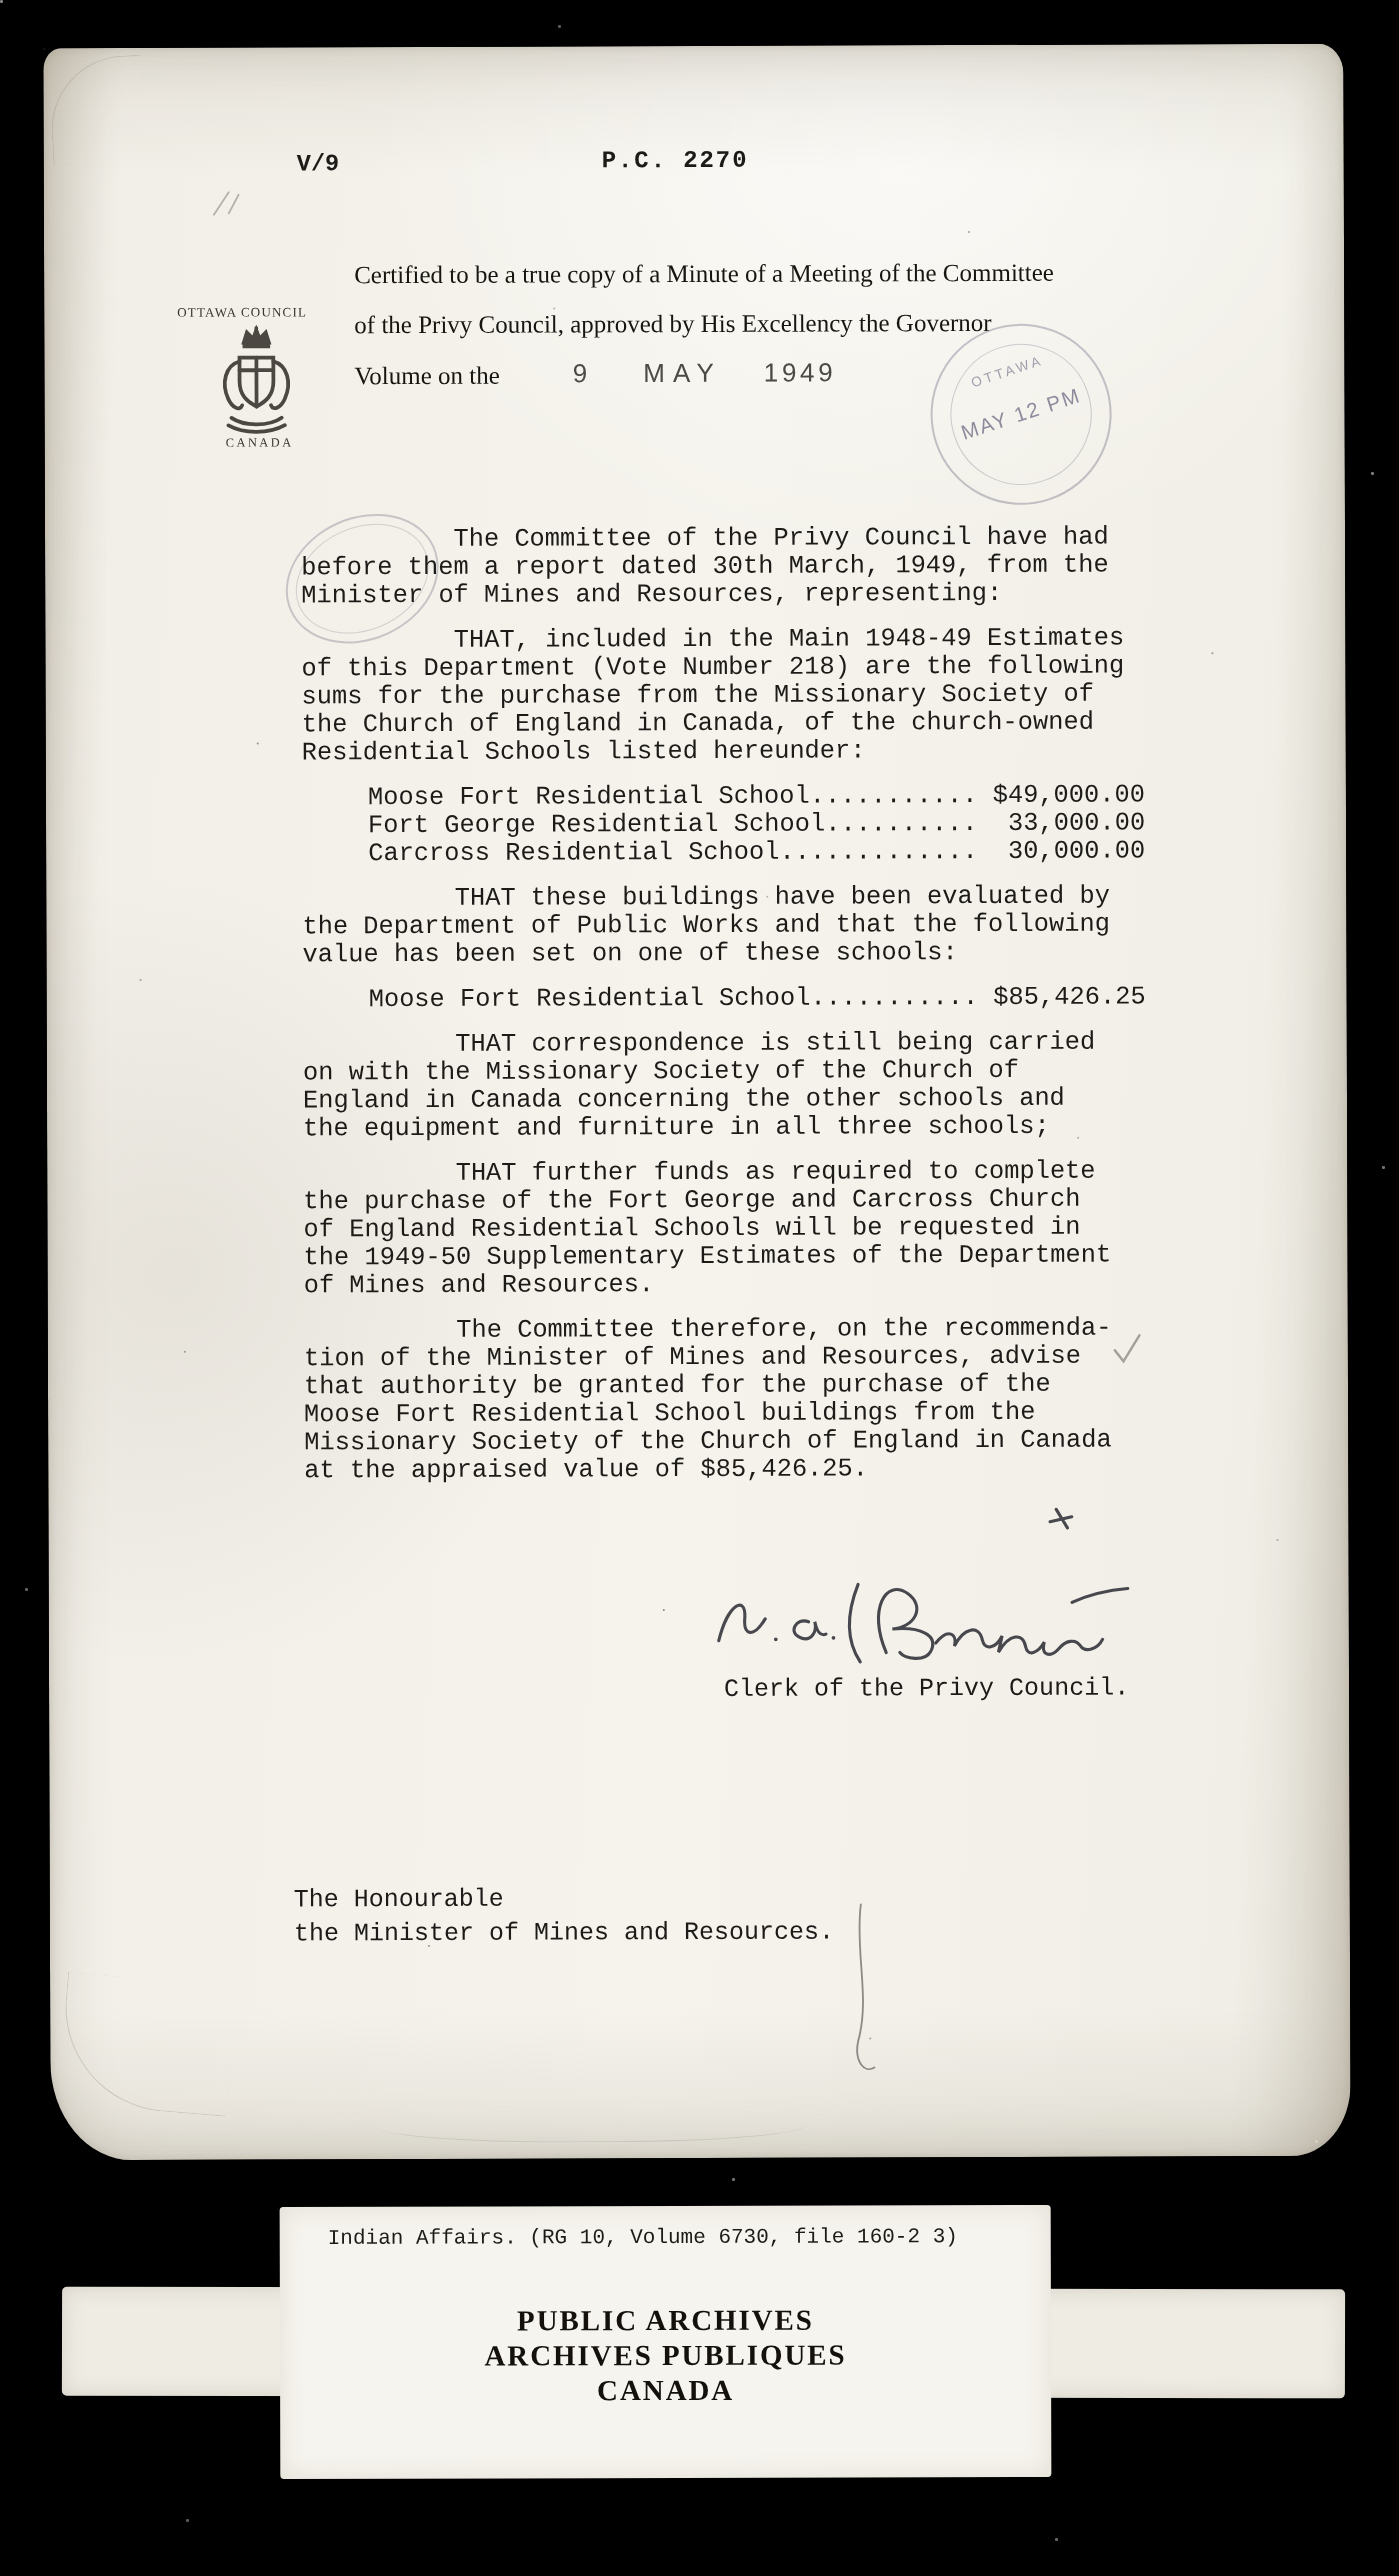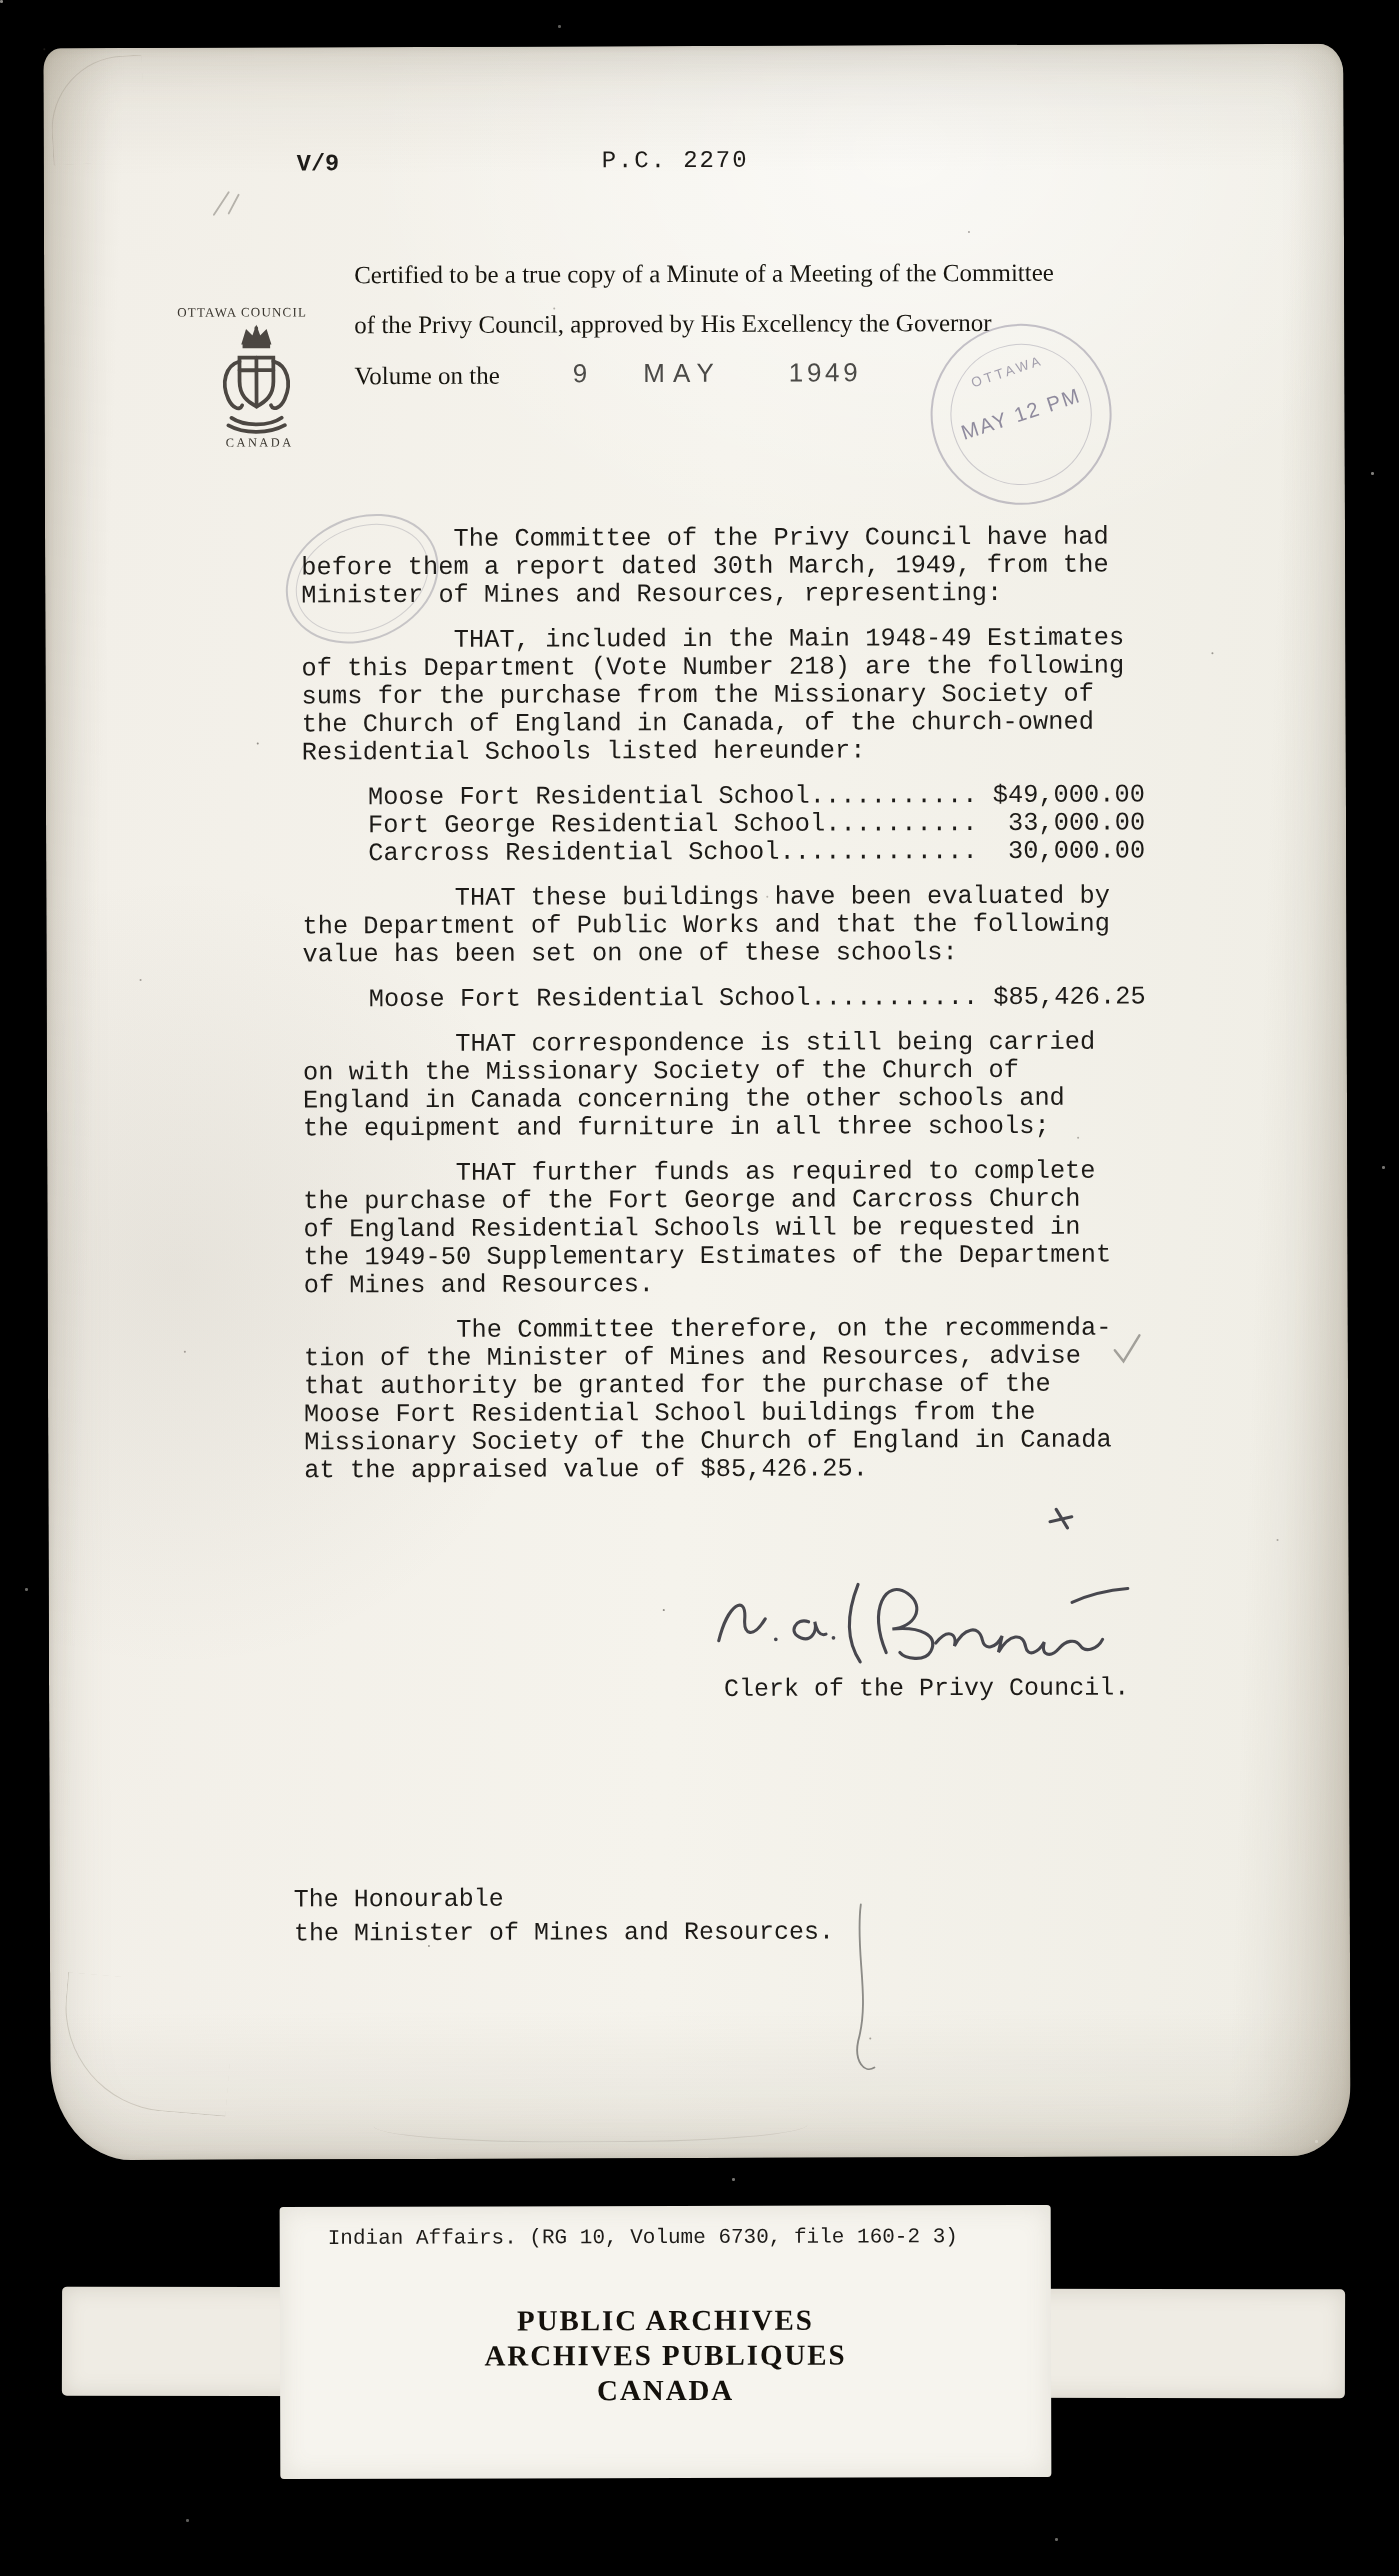--- a/index.html
+++ b/index.html
@@ -28,28 +28,28 @@
   .crease.bl{left:12.4px;bottom:50px;width:168px;height:130px;border-left:1.9px solid rgba(104,95,80,.22);border-bottom:1.9px solid rgba(104,95,80,.22);border-radius:0 0 0 105px;transform:rotate(5deg);}
   .crease.tl{left:7.4px;top:8.7px;width:93px;height:105px;border-left:1.9px solid rgba(104,95,80,.18);border-top:1.9px solid rgba(104,95,80,.18);border-radius:74px 0 0 0;transform:rotate(-3deg);}
   .crease.bc{left:323px;bottom:16px;width:434px;height:37px;border-bottom:1.9px solid rgba(104,95,80,.16);border-radius:0 0 45% 45%;}
 
   
   .tw{font-family:"Liberation Mono","DejaVu Sans Mono",monospace;color:#1d1b18;}
   .srf{font-family:"Liberation Serif","DejaVu Serif",serif;color:#17150f;}
   .pre{white-space:pre-wrap;}
 
   .ref-left{position:absolute;left:253px;top:103px;font-size:23.6px;font-weight:bold;font-family:Liberation Mono, monospace;}
-  .doc-number{position:absolute;left:558px;top:101px;font-size:24px;font-weight:normal;letter-spacing:1.9px;}
+  .doc-number{position:absolute;left:558px;top:101px;font-size:24px;font-weight:bold;letter-spacing:1.9px;}
 
   .cert{position:absolute;left:310px;top:203px;width:881px;font-size:25px;}
   .cert-line{height:50px;line-height:50px;white-space:nowrap;}
   .date-part{font-family:"Liberation Sans","DejaVu Sans",sans-serif;color:#4b4a47;font-size:26px;display:inline-block;transform:translateY(-1.2px);}
   .date-day{margin-left:73px;}
   .date-month{margin-left:56px;letter-spacing:8px;}
-  .date-year{margin-left:67px;letter-spacing:3.7px;}
+  .date-year{margin-left:42px;letter-spacing:3.7px;}
 
   .pc-label{position:absolute;left:133px;top:257px;font-size:13px;letter-spacing:1.2px;color:#3a362f;}
   .crest{position:absolute;left:165px;top:277px;width:94px;height:117px;opacity:.88;}
   .canada-label{position:absolute;left:181px;top:388px;font-size:12.4px;letter-spacing:2.5px;color:#3a362f;}
 
   
   .stamp-round{position:absolute;left:886px;top:279px;width:181px;height:181px;transform:rotate(-18deg);pointer-events:none;}
   .stamp-outer{position:absolute;inset:0;border:2.5px solid rgba(86,80,112,.32);border-radius:50%;}
   .stamp-inner{position:absolute;inset:20px;border:1.9px solid rgba(86,80,112,.26);border-radius:50%;}
   .stamp-place{position:absolute;left:0;right:0;top:38px;text-align:center;font-size:13.6px;letter-spacing:3.1px;color:rgba(80,74,108,.5);}

